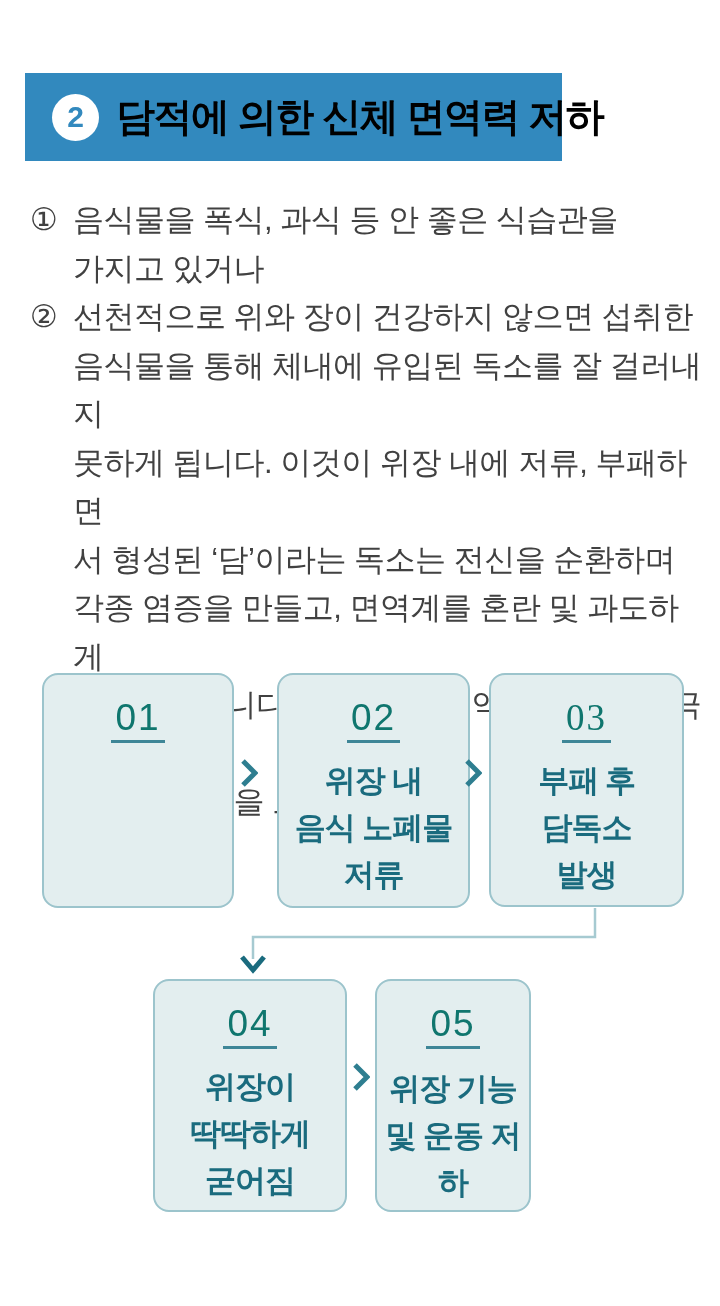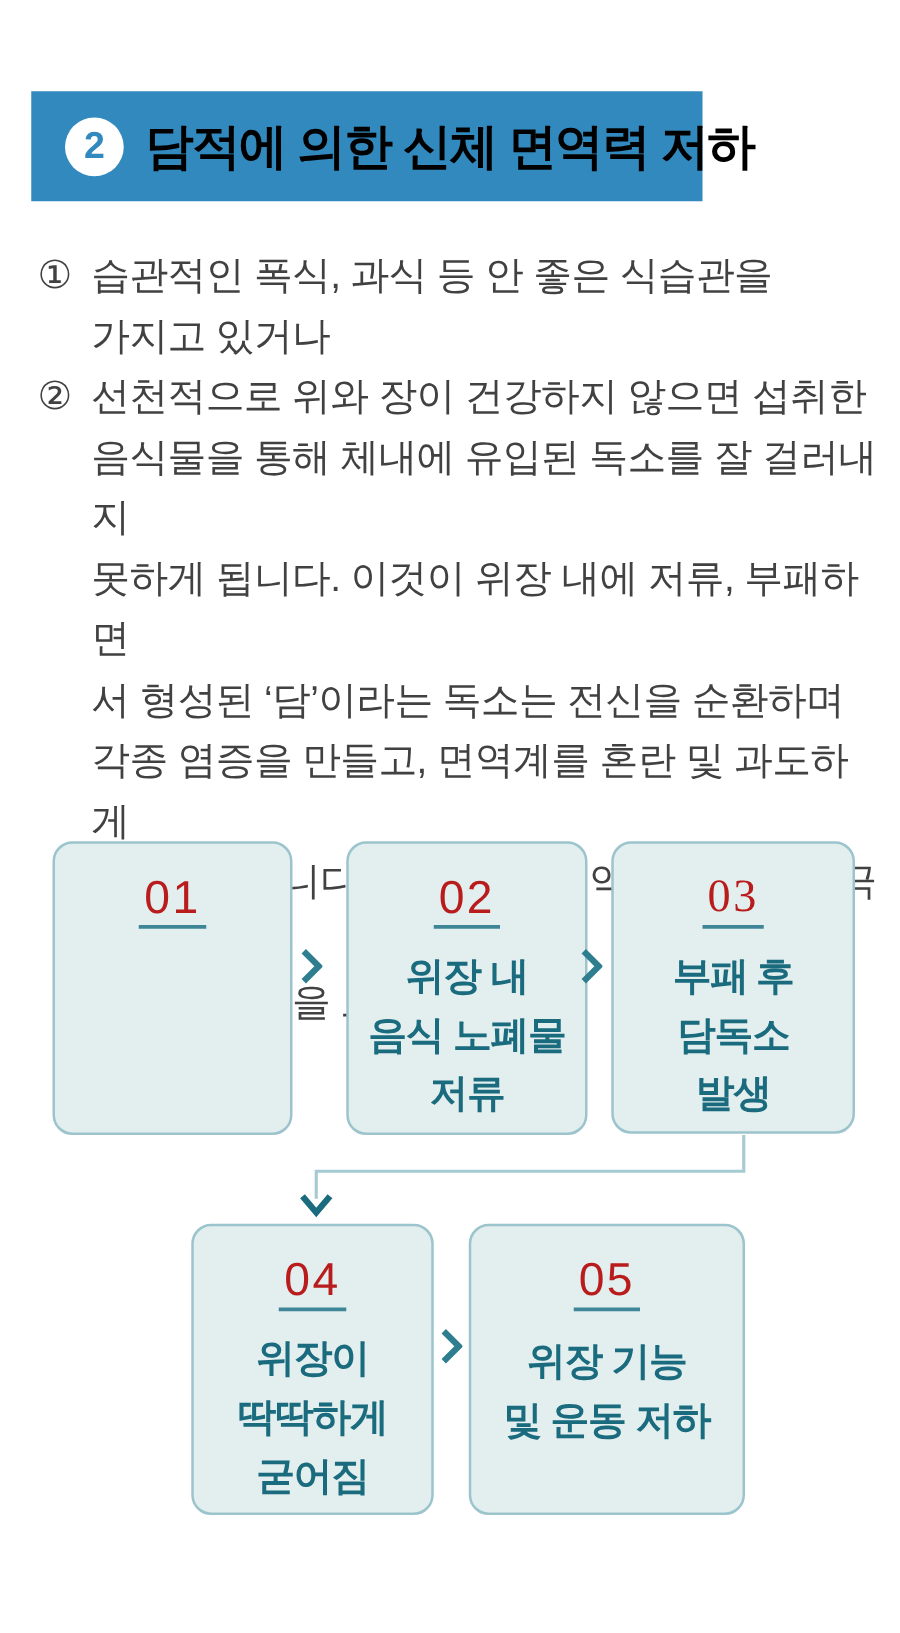--- a/index.html
+++ b/index.html
@@ -33,24 +33,24 @@
   
   .fbox{
     position:absolute;background:#e3eeef;border:2px solid #9cc4cc;
     border-radius:16px;box-sizing:border-box;display:flex;
     flex-direction:column;align-items:center;
   }
   .b1{left:42px;top:673px;width:192px;height:235px;}
   .b2{left:277px;top:673px;width:193px;height:235px;}
   .b3{left:489px;top:673px;width:195px;height:234px;font-family:Liberation Serif, serif;}
   .b4{left:153px;top:979px;width:194px;height:233px;}
-  .b5{left:375px;top:979px;width:221px;height:233px;}
+  .b5{left:375px;top:979px;width:156px;height:233px;}
   .fnum{
     margin-top:24px;font-size:37px;font-weight:500;letter-spacing:2px;
-    color:#b91c1c;border-bottom:3px solid #3e8697;padding:0 4px 4px;
+    color:#0f766e;border-bottom:3px solid #3e8697;padding:0 4px 4px;
     line-height:1;
   }
   .flabel{
     margin-top:14px;font-size:31px;font-weight:bold;color:#1a6b7e;
     line-height:47px;text-align:center;white-space:pre-line;
     letter-spacing:-1px;
   }
   .b5 .flabel{margin-top:16px;}
   .chev{position:absolute;}
   .chev.a1{left:240px;top:757px;}
@@ -66,21 +66,21 @@
   <div class="header">
     <div class="badge">
       <span>2</span>
     </div>
     <h1 class="title">담적에 의한 신체 면역력 저하</h1>
   </div>
 
   <div class="intro">
     <div class="intro-item">
       <span class="marker">①</span>
-      <span class="itext">습관적인 폭식, 과식 등 안 좋은 식습관을
+      <span class="itext">음식물을 폭식, 과식 등 안 좋은 식습관을
 가지고 있거나</span>
     </div>
     <div class="intro-item">
       <span class="marker">②</span>
       <span class="itext">선천적으로 위와 장이 건강하지 않으면 섭취한
 음식물을 통해 체내에 유입된 독소를 잘 걸러내지
 못하게 됩니다. 이것이 위장 내에 저류, 부패하면
 서 형성된 ‘담’이라는 독소는 전신을 순환하며
 각종 염증을 만들고, 면역계를 혼란 및 과도하게
 활성화시킵니다. 이로 인해 면역계는 외부 자극에

